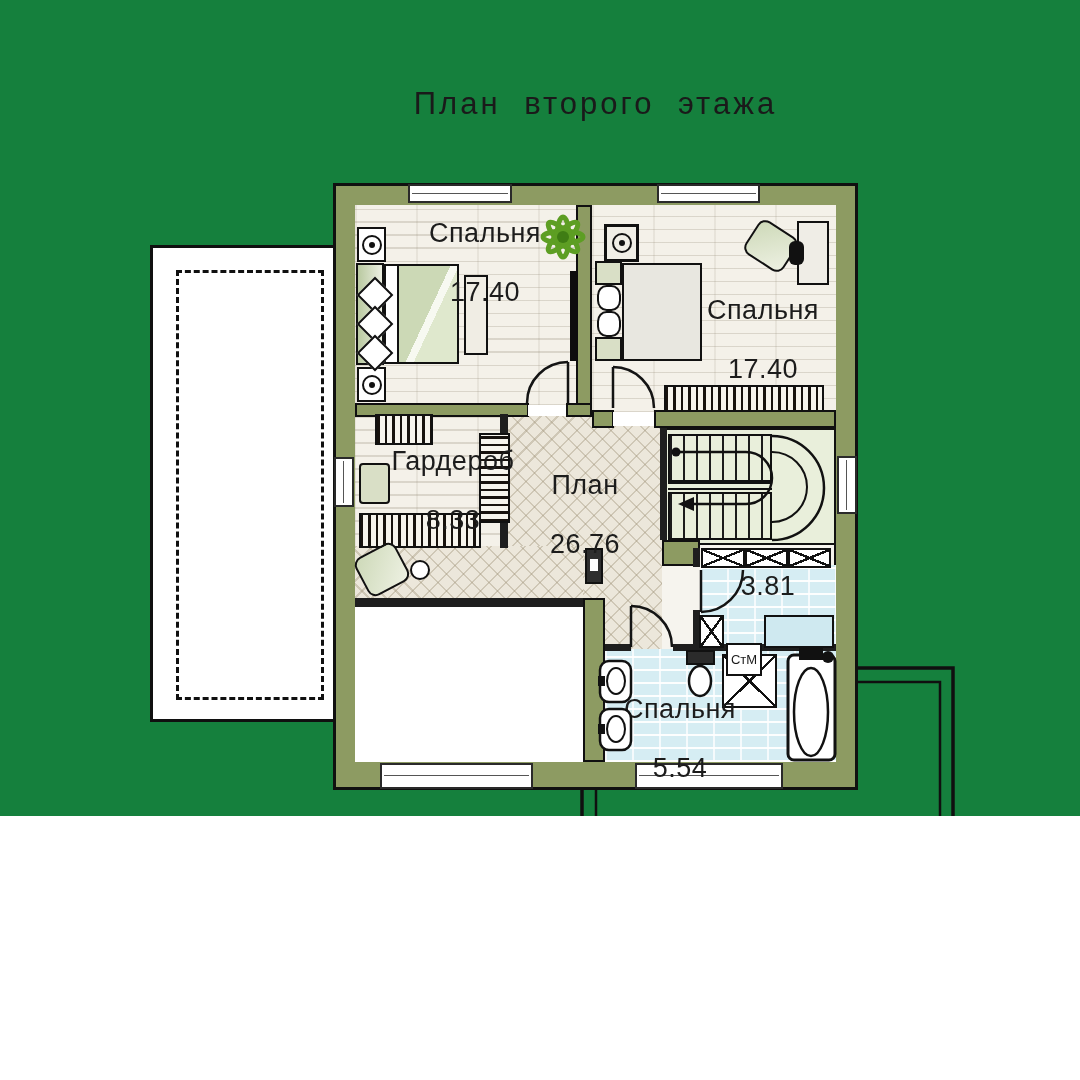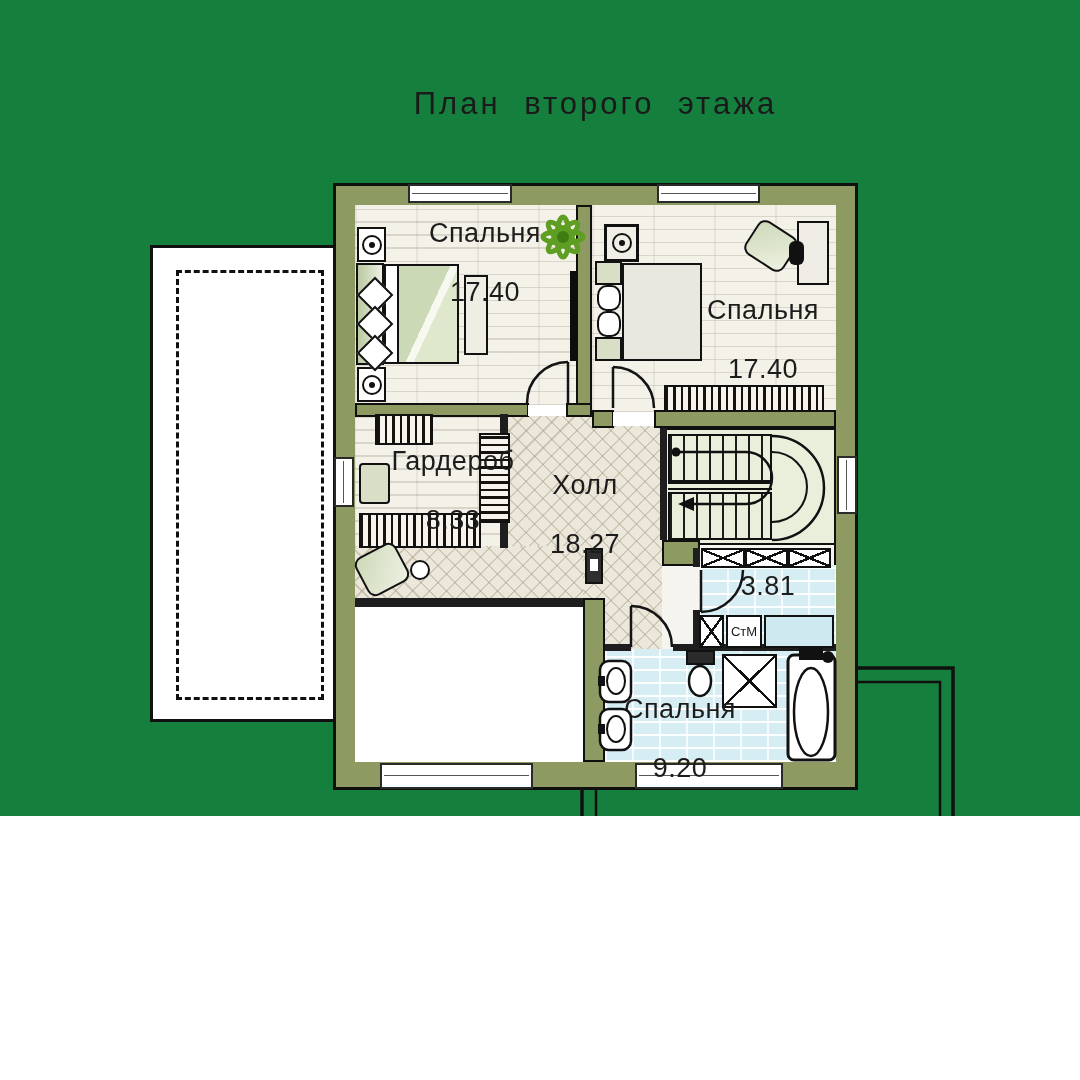--- a/index.html
+++ b/index.html
@@ -130,21 +130,21 @@
   <div class="abs hatch-v" style="left:375px;top:414px;width:58px;height:31px;z-index:10;"></div>
   <div class="abs hatch-h" style="left:479px;top:433px;width:31px;height:90px;z-index:10;"></div>
   <div class="abs hatch-v" style="left:359px;top:513px;width:122px;height:35px;z-index:10;"></div>
   <div class="abs" style="left:359px;top:463px;width:31px;height:41px;background:#d9dfc6;border:2.5px solid #111;border-radius:4px;z-index:10;"></div>
 
   <div class="abs chair" style="left:359px;top:548px;width:46px;height:43px;transform:rotate(-28deg);z-index:10;"></div>
   <div class="abs" style="left:410px;top:560px;width:20px;height:20px;border:2.5px solid #111;border-radius:50%;background:#fff;z-index:10;"></div>
 
   <div class="abs xbox" style="left:722px;top:654px;width:55px;height:54px;z-index:10;"></div>
   <div class="abs xbox" style="left:699px;top:615px;width:25px;height:33px;z-index:10;"></div>
-  <div class="abs" style="left:726px;top:615px;width:36px;height:33px;background:#fff;border:2.5px solid #111;display:flex;align-items:center;justify-content:center;font-size:13px;z-index:10;">
+  <div class="abs" style="left:726px;top:643px;width:36px;height:33px;background:#fff;border:2.5px solid #111;display:flex;align-items:center;justify-content:center;font-size:13px;z-index:10;">
     <span>СтМ</span>
   </div>
   <div class="abs" style="left:764px;top:615px;width:70px;height:33px;background:#cfe9f0;border:2.5px solid #111;z-index:10;"></div>
 
   <svg class="abs" style="left:0;top:0;width:1080px;height:1080px;z-index:30;pointer-events:none;" viewBox="0 0 1080 1080">
 
     <path d="M 858 668 H 953 V 884 H 582 V 790" fill="none" stroke="#101010" stroke-width="3.5"></path>
     <path d="M 858 682 H 940 V 871 H 596 V 790" fill="none" stroke="#101010" stroke-width="2.5"></path>
 
     <g stroke="#141414" stroke-width="2.5" fill="none">
@@ -210,25 +210,25 @@
   </div>
   <div class="abs roomlabel" style="left:688px;top:297px;width:150px;">
     <span>Спальня</span>
     <span>17.40</span>
   </div>
   <div class="abs roomlabel" style="left:383px;top:448px;width:140px;">
     <span>Гардероб</span>
     <span>8.33</span>
   </div>
   <div class="abs roomlabel" style="left:520px;top:472px;width:130px;">
-    <span>Холл</span>
-    <span>18.27</span>
+    <span>План</span>
+    <span>26.76</span>
   </div>
   <div class="abs roomlabel" style="left:703px;top:573px;width:130px;">
     <span>3.81</span>
   </div>
   <div class="abs roomlabel" style="left:615px;top:696px;width:130px;">
     <span>Спальня</span>
-    <span>9.20</span>
+    <span>5.54</span>
   </div>
 
 
 </div>
 
 </body></html>

